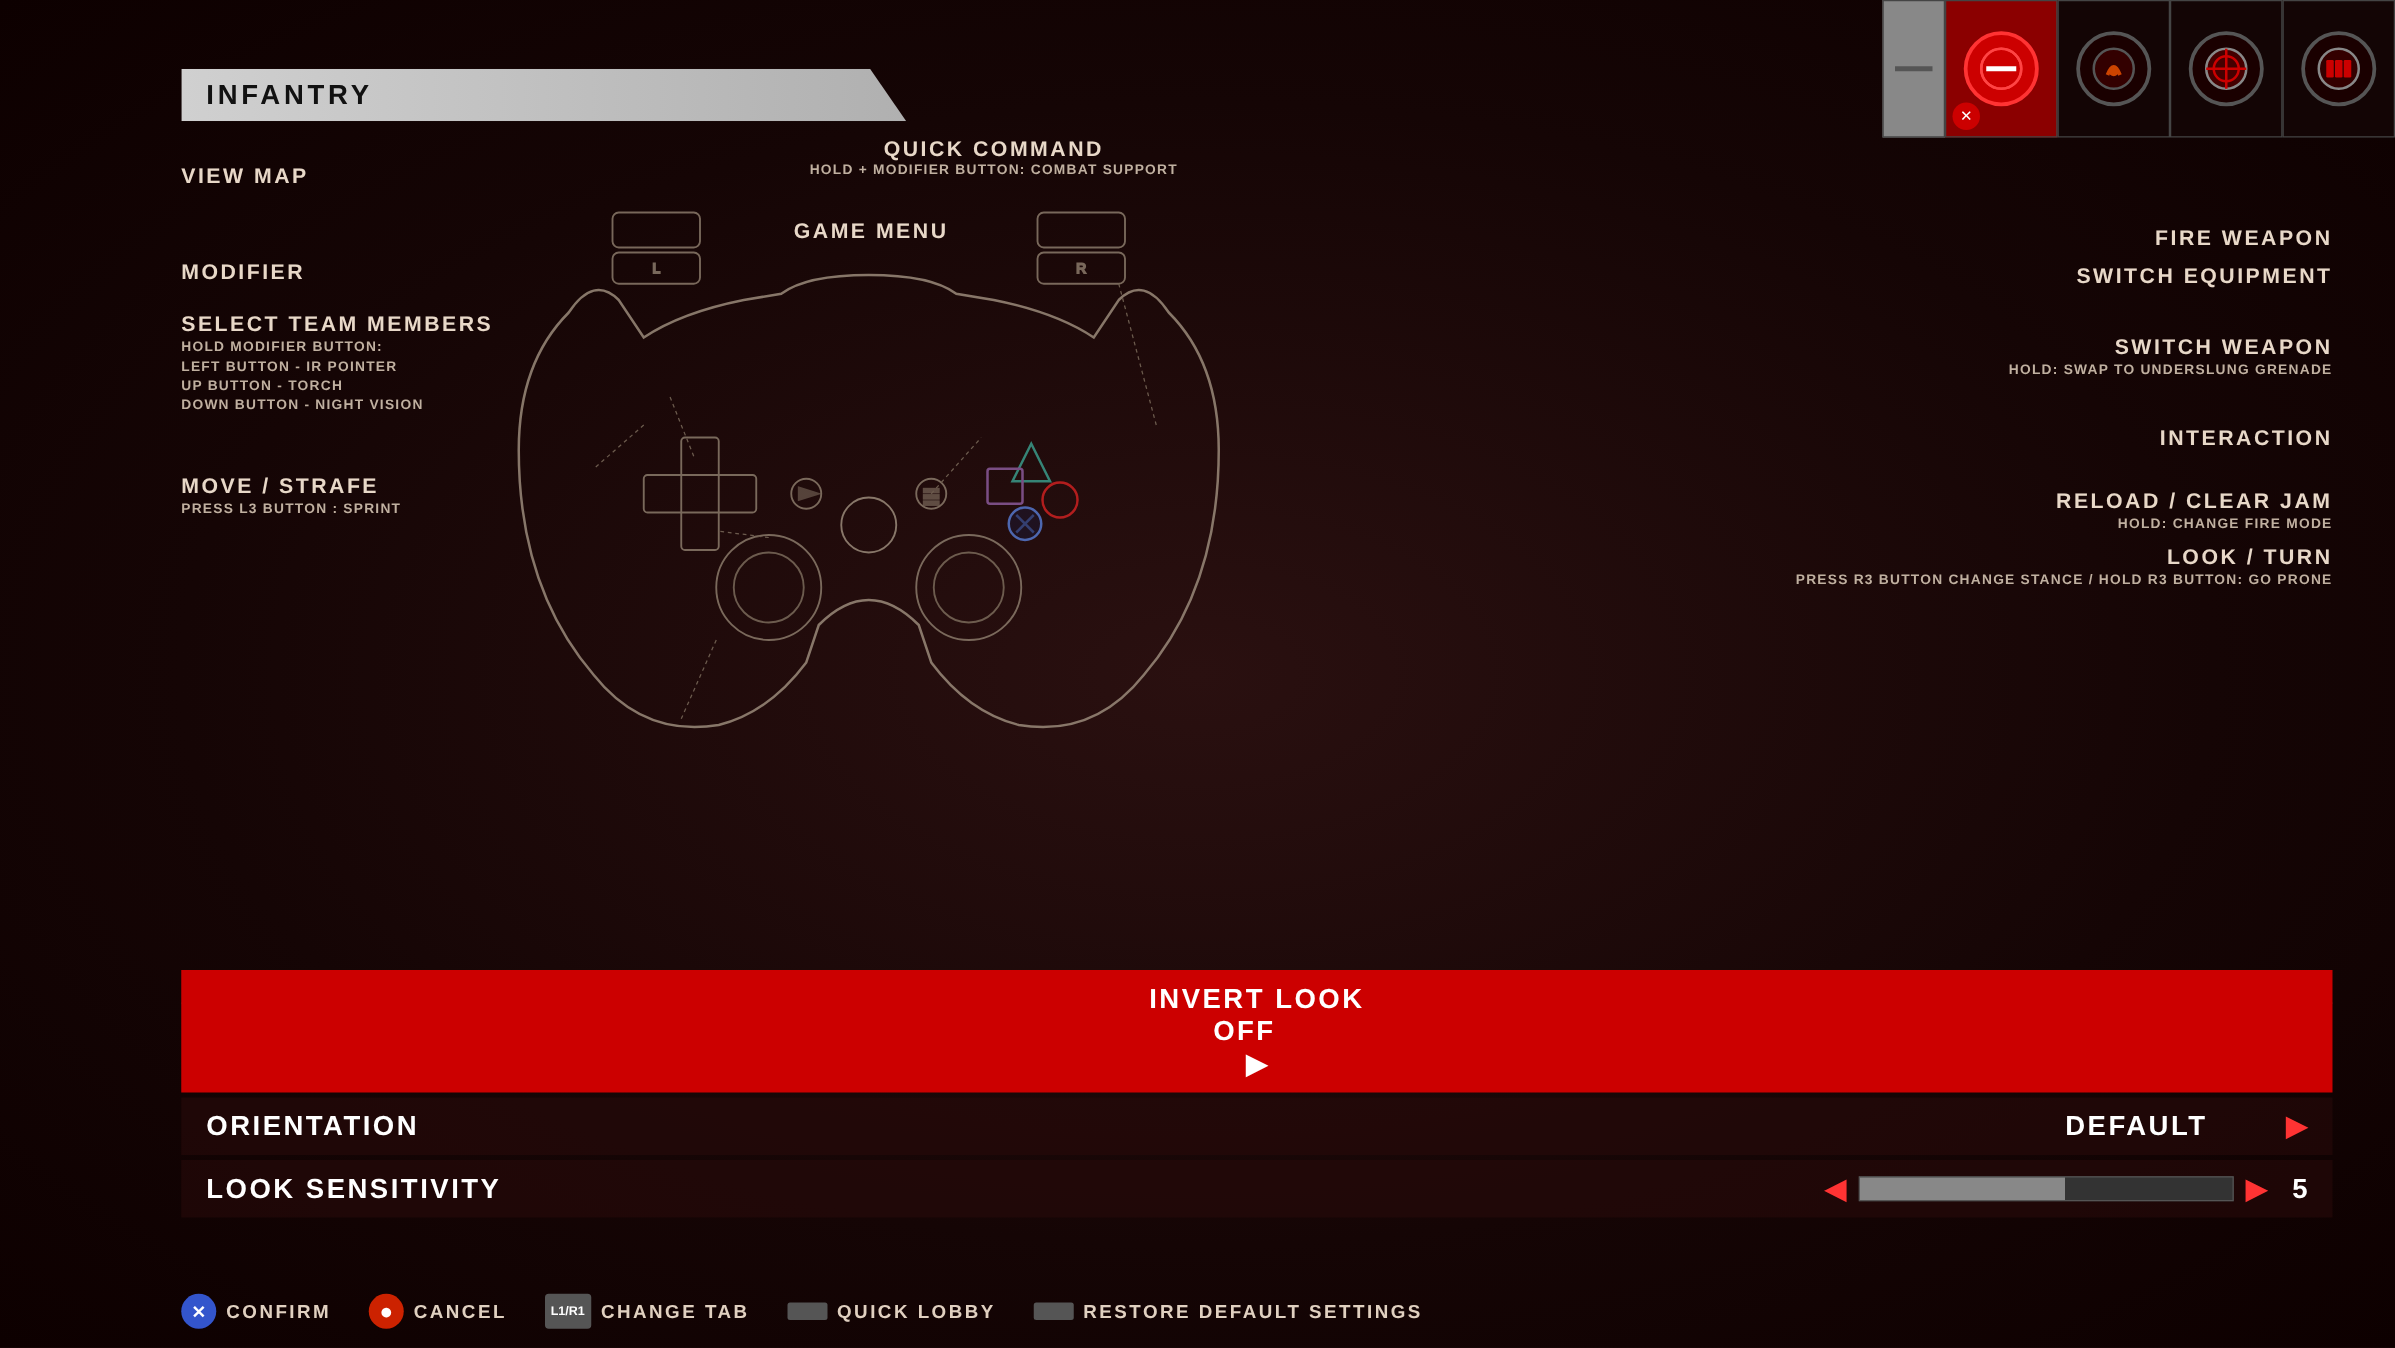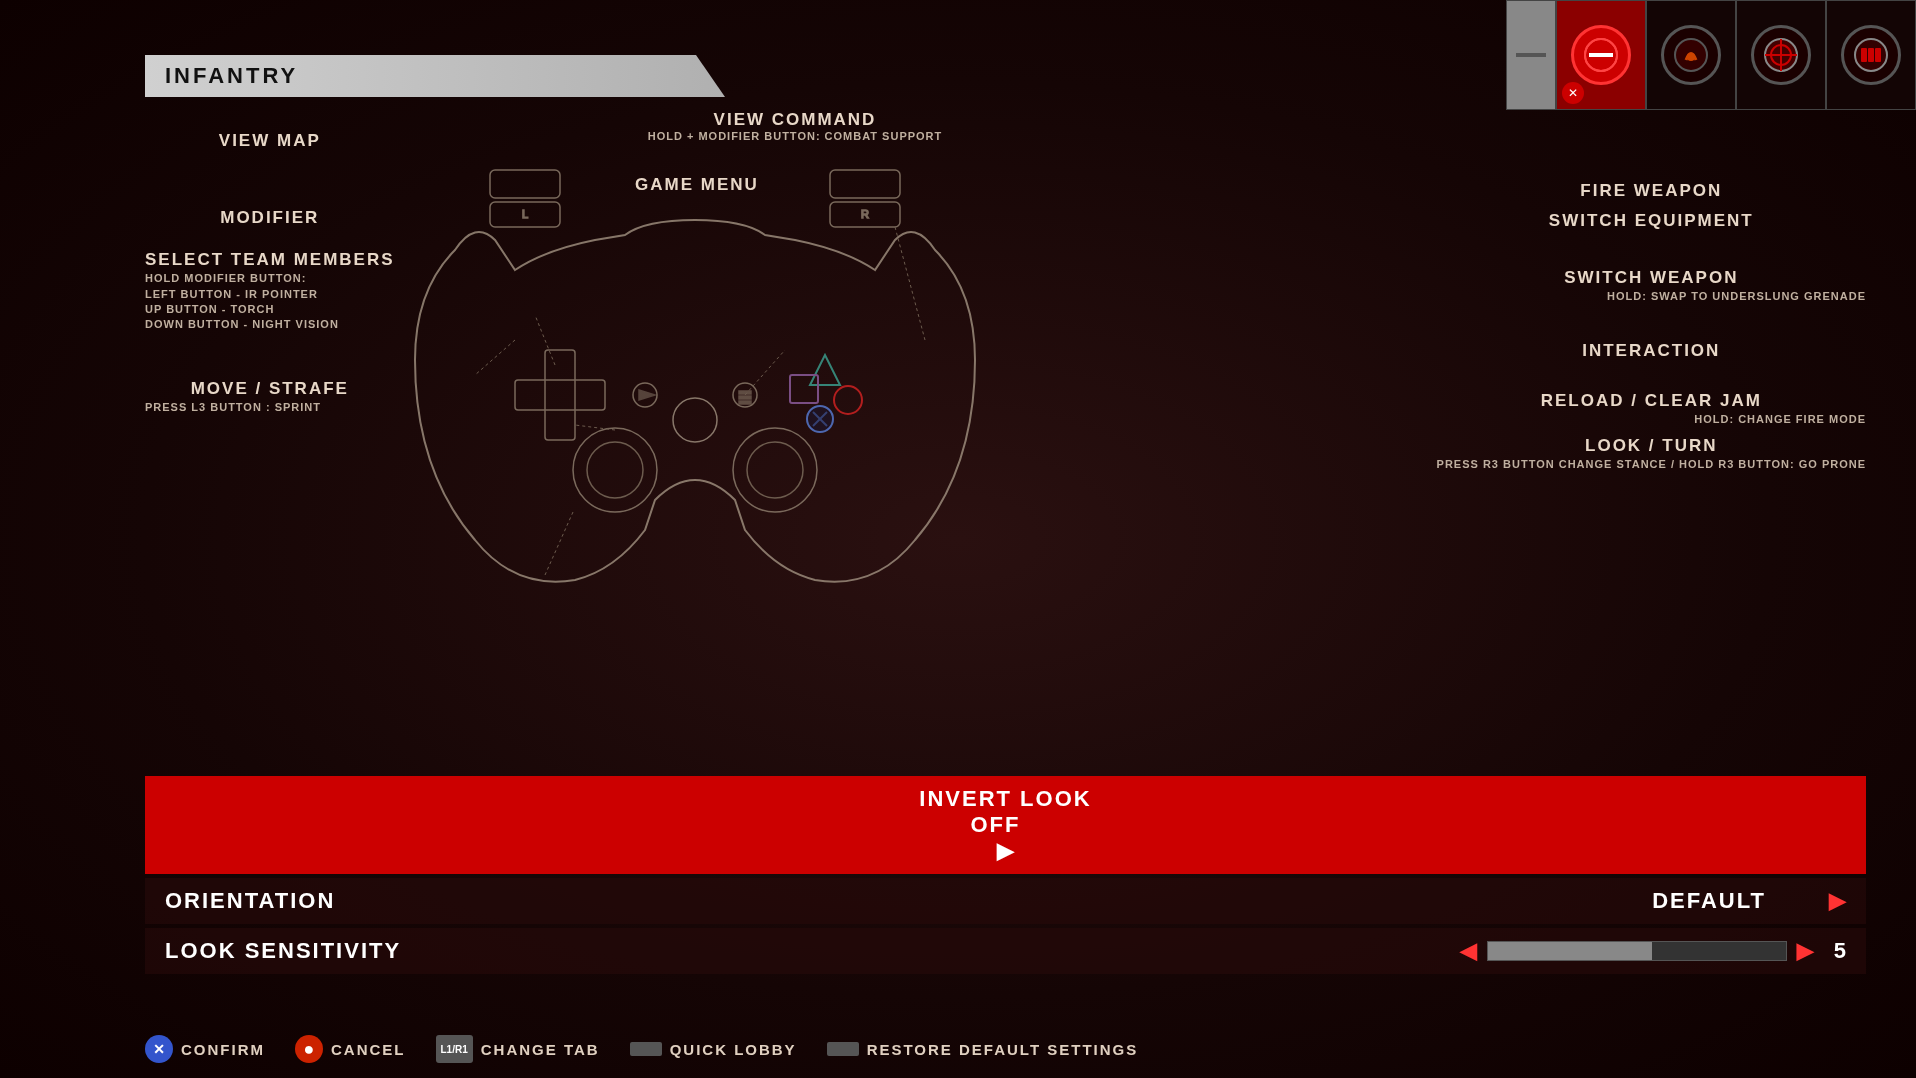--- a/index.html
+++ b/index.html
@@ -102,21 +102,20 @@
     }
     .label-item {
       margin-bottom: 8px;
     }
     .label-main {
       font-size: 17px;
       font-weight: 900;
       letter-spacing: 2px;
       color: #e8d8c8;
       line-height: 1.3;
-      text-align: center;
     }
     .label-sub {
       font-size: 11px;
       font-weight: 700;
       letter-spacing: 1px;
       color: #c0b0a0;
       line-height: 1.4;
     }
 
     
@@ -309,21 +308,21 @@
   </div>
 </div>
 
 <div class="tab-header">
   <div class="tab-label">INFANTRY</div>
 </div>
 
 <div class="main-content">
 
   <div class="top-center-labels">
-    <div class="top-center-main">VIEW COMMAND</div>
+    <div class="top-center-main">QUICK COMMAND</div>
     <div class="top-center-sub">HOLD + MODIFIER BUTTON: COMBAT SUPPORT</div>
   </div>
 
   <div style="position:absolute;left:490px;top:75px;font-size:17px;font-weight:900;letter-spacing:2px;color:#e8d8c8;">GAME MENU</div>
 
   <div style="position:absolute;left:0;top:25px;">
     <div class="label-item" style="margin-top:5px;">
       <div class="label-main">VIEW MAP</div>
     </div>
     <div class="label-item" style="margin-top:55px;">

